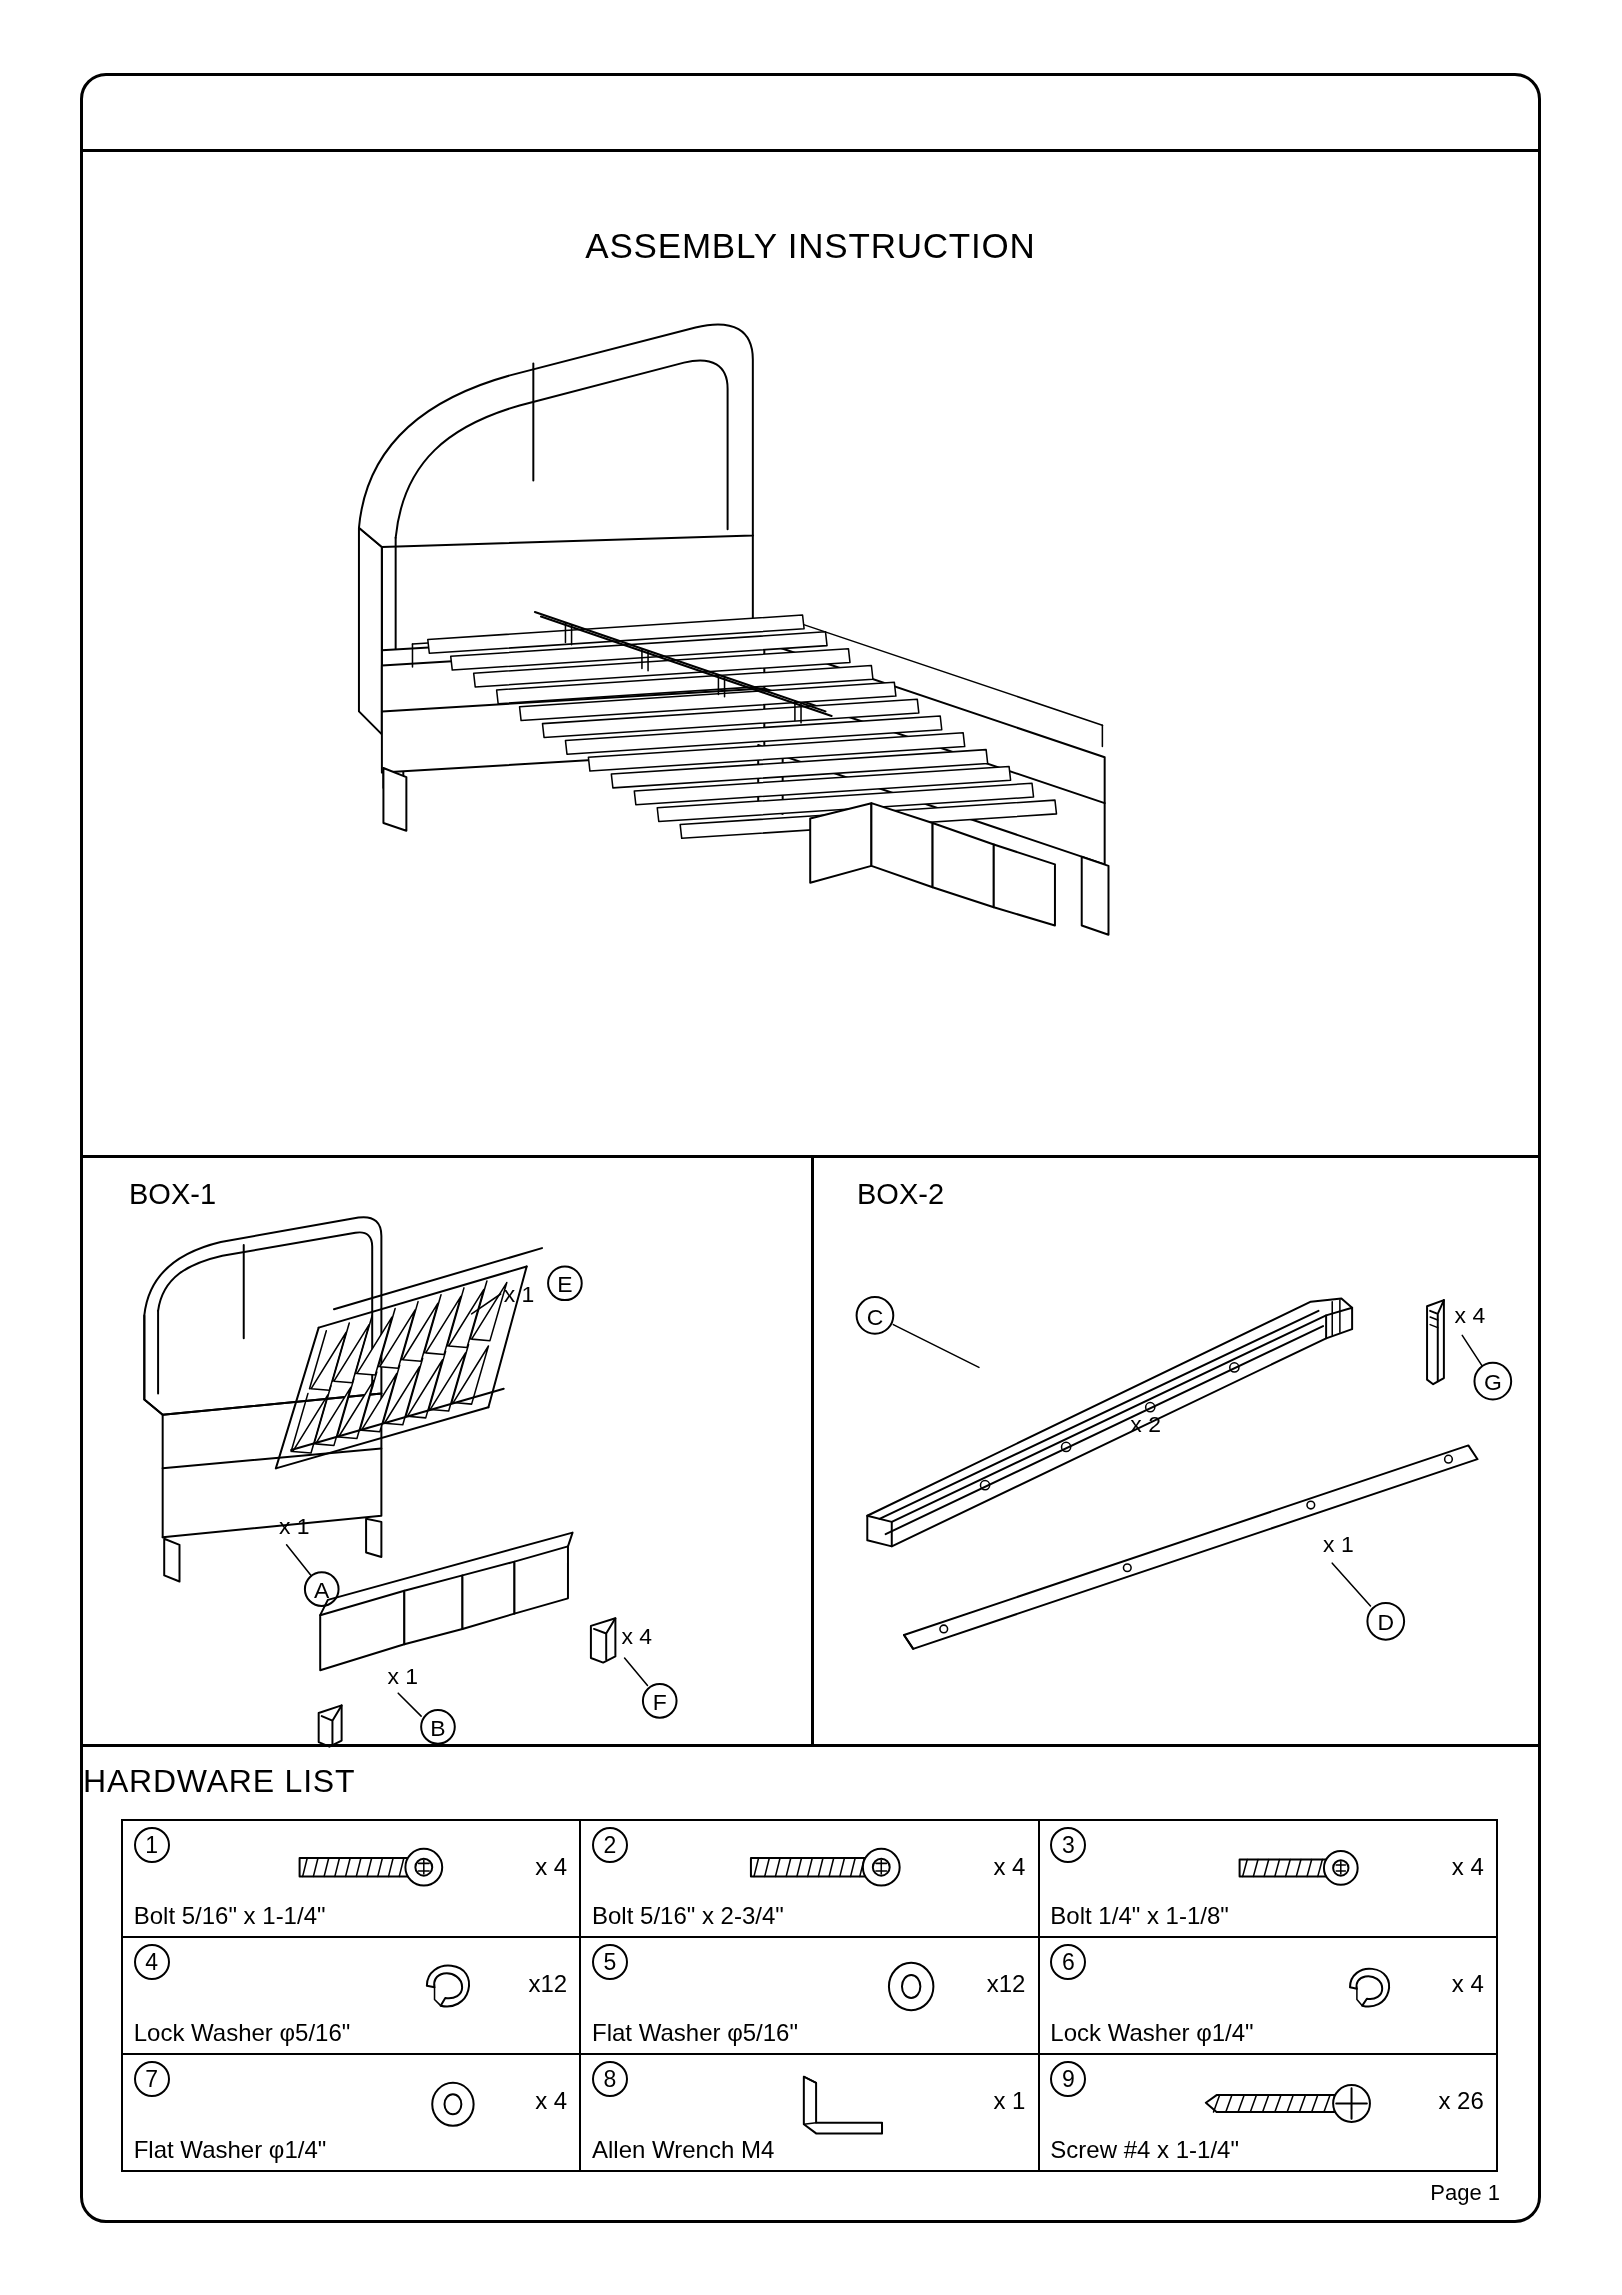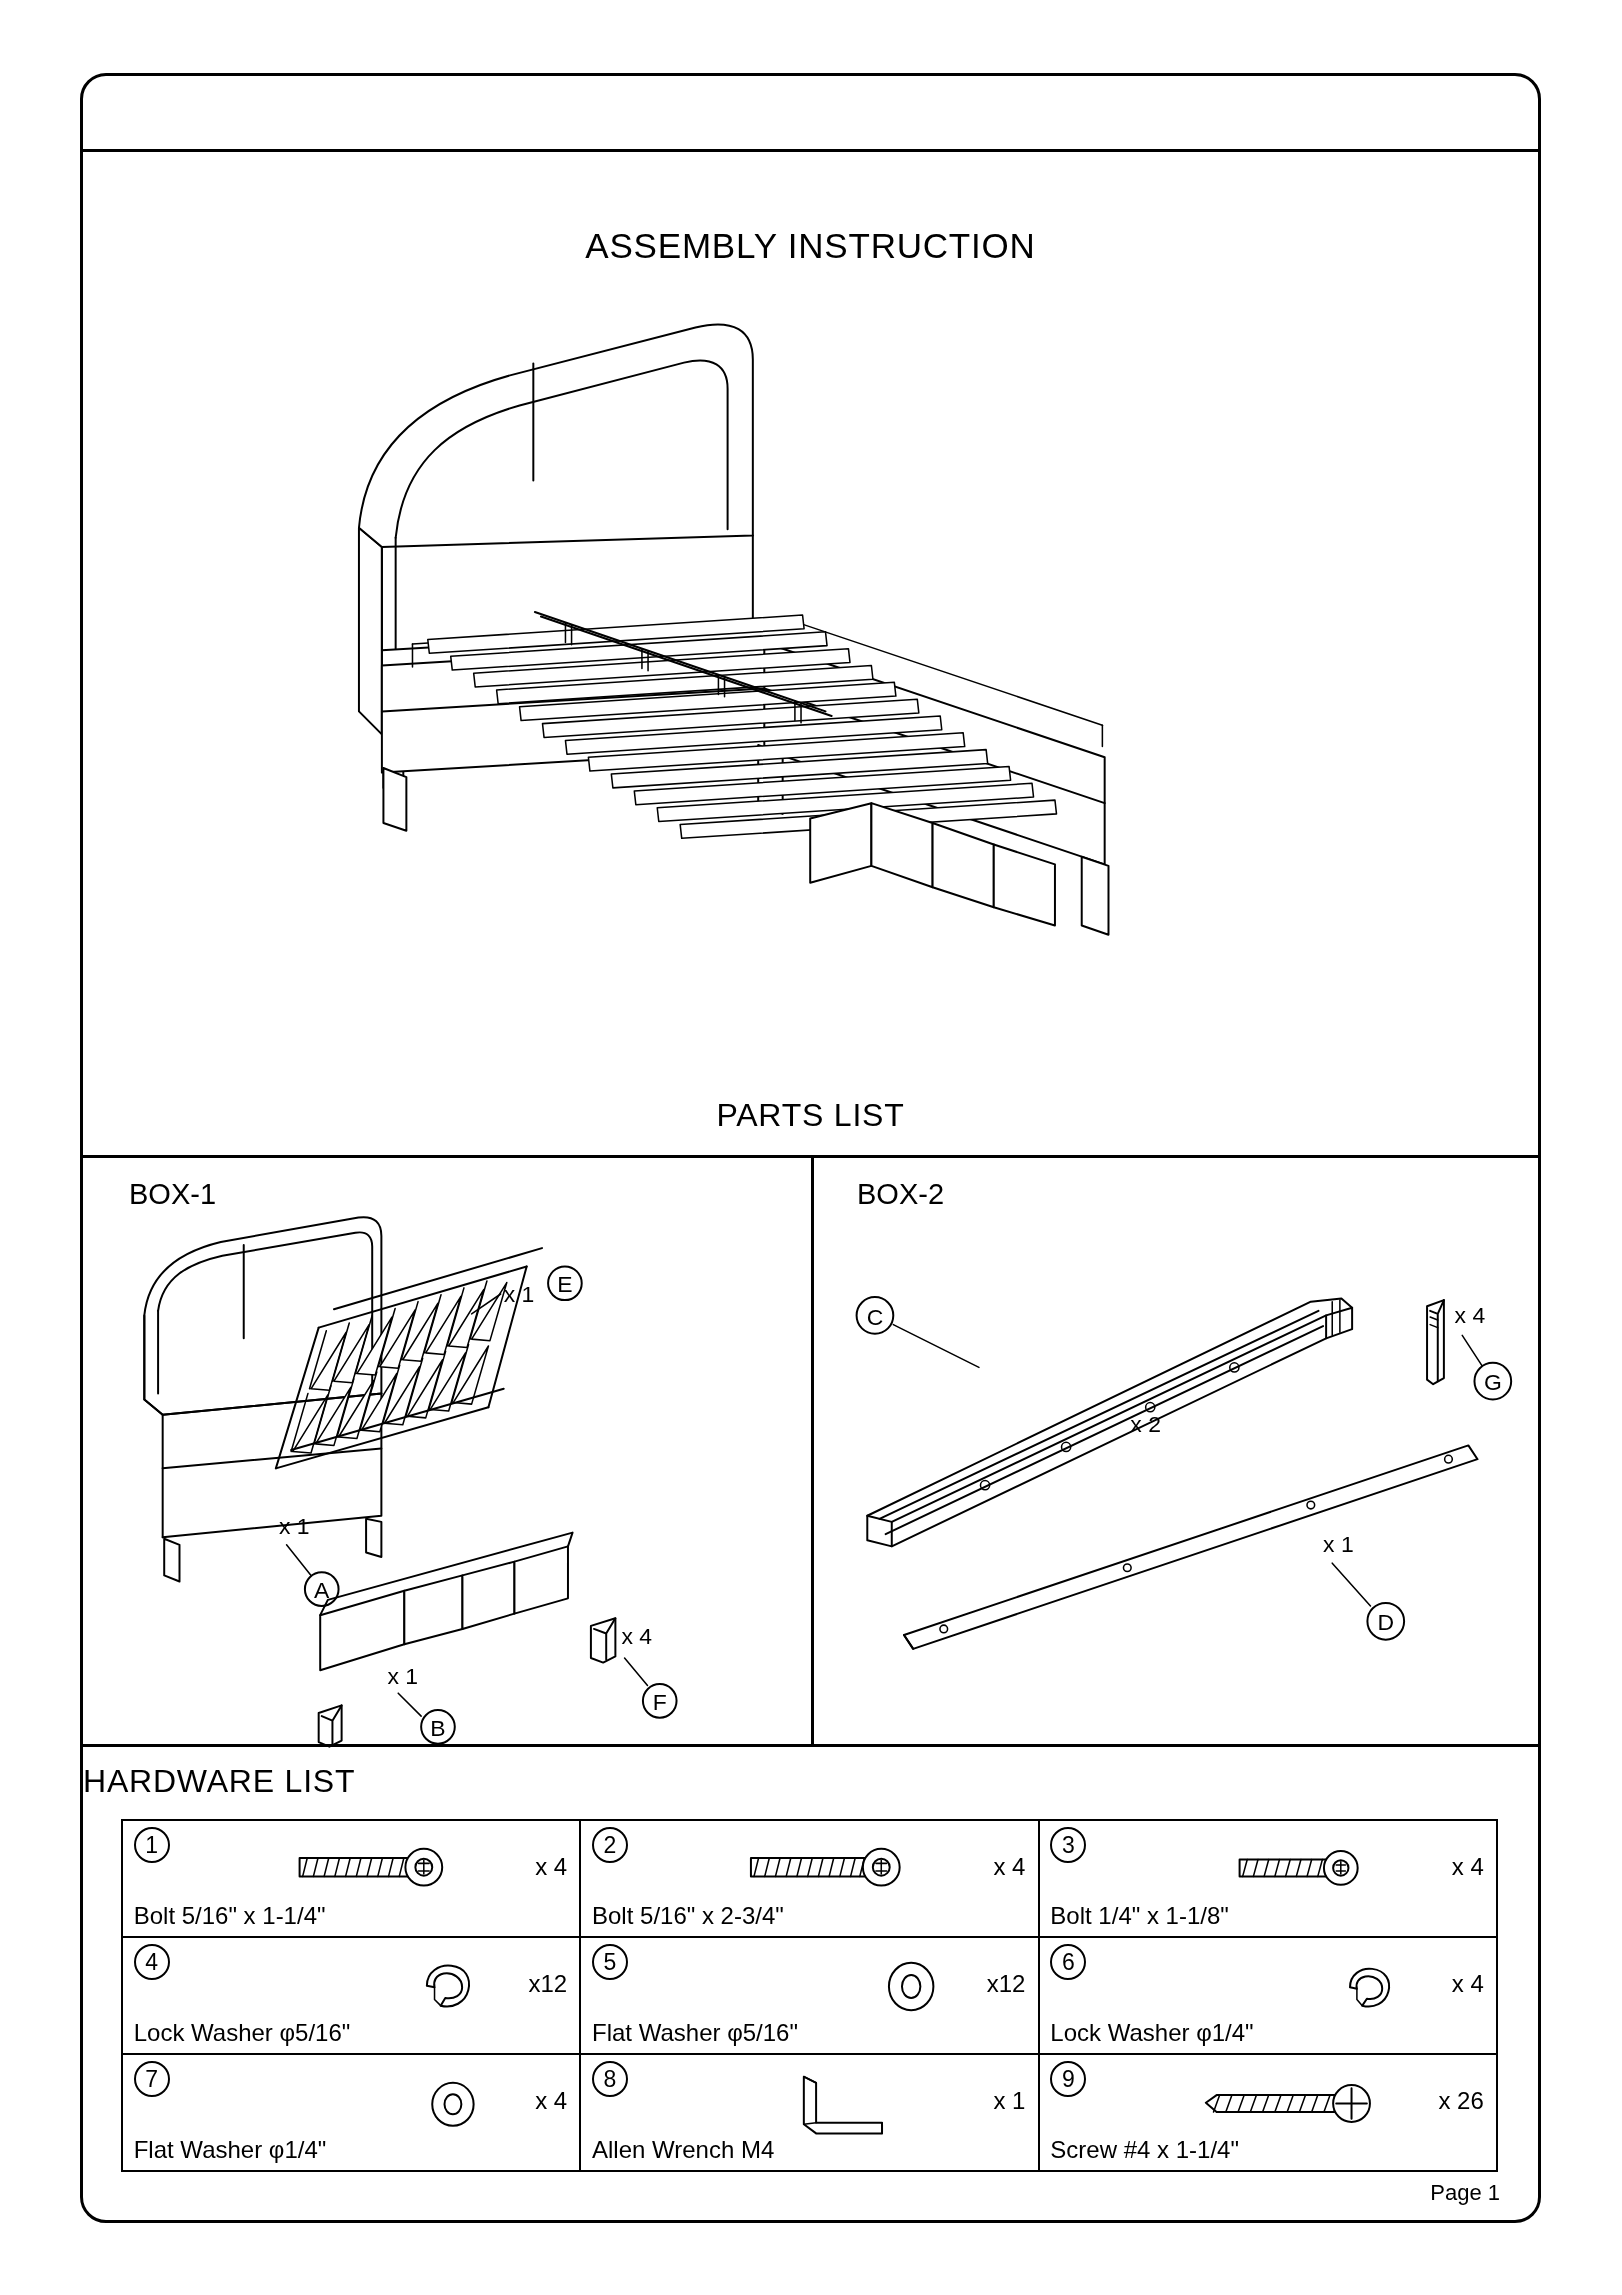--- a/index.html
+++ b/index.html
@@ -244,21 +244,20 @@
         <path d="M600 546 L600 572 M608 549 L608 575"></path>
       </g>
 
       <path class="wh" d="M620 700 L700 680 L700 762 L620 784 Z"></path>
       <path class="wh" d="M700 680 L780 706 L780 790 L700 762 Z"></path>
       <path class="wh" d="M780 706 L860 734 L860 816 L780 790 Z"></path>
       <path class="wh" d="M860 734 L940 760 L940 840 L860 816 Z"></path>
     </svg>
   </div>
 
-  <div class="parts-title">PARTS  LIST</div>
   <div class="parts-rule"></div>
   <div class="parts-divider"></div>
 
   <div class="box1-label">BOX-1</div>
   <div class="box2-label">BOX-2</div>
 
   <div class="box1-art">
     <svg viewBox="0 0 880 680" width="673" height="520">
 
       <g>

